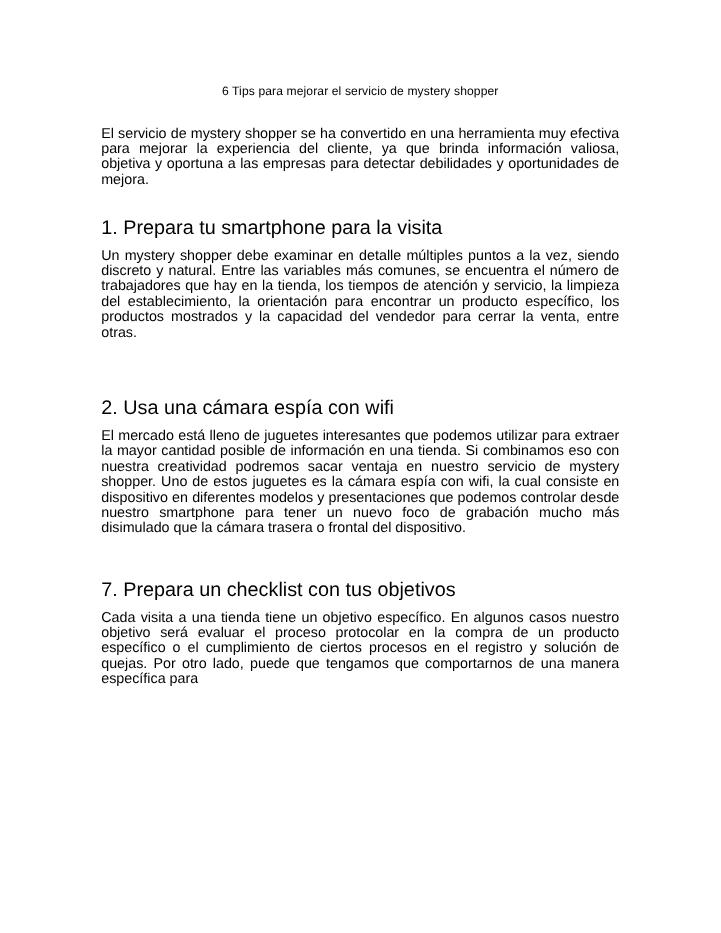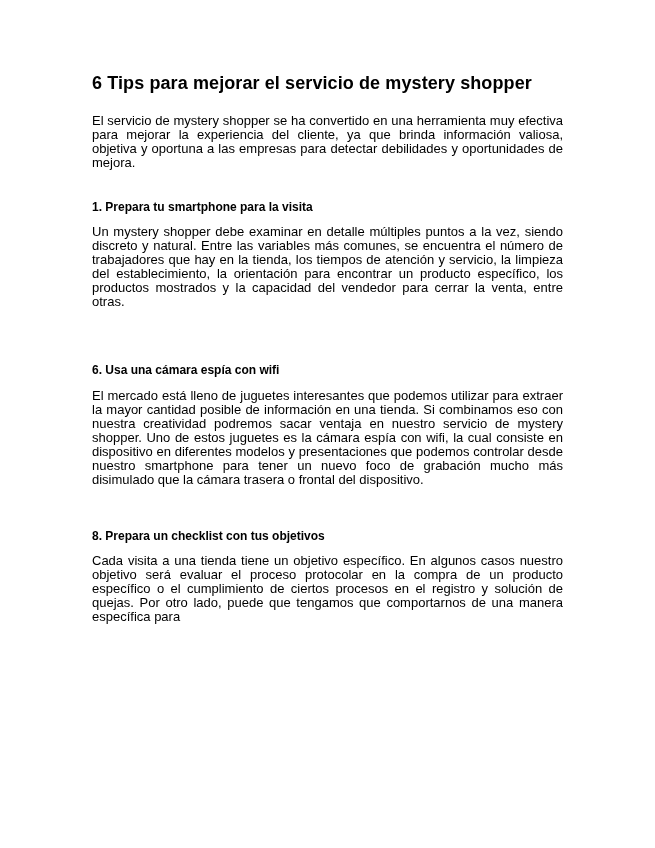--- a/index.html
+++ b/index.html
@@ -13,35 +13,36 @@
     height: 848px;
     box-sizing: border-box;
     padding: 72px 92px 0 92px;
     background: #ffffff;
     color: #000000;
     font-family: "Liberation Sans", sans-serif;
     overflow: hidden;
   }
   .doc-title {
     margin: 0 0 20px 0;
-    font-size: 18px;
-    font-weight: 700;
+    font-size: 11px;
+    font-weight: 400;
     line-height: 22px;
+    text-align: center;
     letter-spacing: 0.1px;
   }
   .paragraph {
     margin: 0;
     font-size: 13px;
     line-height: 14px;
     text-align: justify;
   }
   .section-heading {
     margin: 0 0 7px 0;
-    font-size: 12px;
-    font-weight: 700;
+    font-size: 18px;
+    font-weight: 400;
     line-height: 22.4px;
     text-align: left;
   }
   section.section:nth-of-type(1) .section-heading { margin-top: 26px; }
   section.section:nth-of-type(2) .section-heading { margin-top: 50px; }
   section.section:nth-of-type(3) .section-heading { margin-top: 38px; }
 </style>
 </head>
 <body>
 
@@ -50,22 +51,22 @@
   <h1 class="doc-title">6 Tips para mejorar el servicio de mystery shopper</h1>
 
   <p class="paragraph">El servicio de mystery shopper se ha convertido en una herramienta muy efectiva para mejorar la experiencia del cliente, ya que brinda información valiosa, objetiva y oportuna a las empresas para detectar debilidades y oportunidades de mejora.</p>
 
   <section class="section">
     <h2 class="section-heading">1. Prepara tu smartphone para la visita</h2>
     <p class="paragraph">Un mystery shopper debe examinar en detalle múltiples puntos a la vez, siendo discreto y natural. Entre las variables más comunes, se encuentra el número de trabajadores que hay en la tienda, los tiempos de atención y servicio, la limpieza del establecimiento, la orientación para encontrar un producto específico, los productos mostrados y la capacidad del vendedor para cerrar la venta, entre otras.</p>
   </section>
 
   <section class="section">
-    <h2 class="section-heading">6. Usa una cámara espía con wifi</h2>
+    <h2 class="section-heading">2. Usa una cámara espía con wifi</h2>
     <p class="paragraph">El mercado está lleno de juguetes interesantes que podemos utilizar para extraer la mayor cantidad posible de información en una tienda. Si combinamos eso con nuestra creatividad podremos sacar ventaja en nuestro servicio de mystery shopper. Uno de estos juguetes es la cámara espía con wifi, la cual consiste en dispositivo en diferentes modelos y presentaciones que podemos controlar desde nuestro smartphone para tener un nuevo foco de grabación mucho más disimulado que la cámara trasera o frontal del dispositivo.</p>
   </section>
 
   <section class="section">
-    <h2 class="section-heading">8. Prepara un checklist con tus objetivos</h2>
+    <h2 class="section-heading">7. Prepara un checklist con tus objetivos</h2>
     <p class="paragraph">Cada visita a una tienda tiene un objetivo específico. En algunos casos nuestro objetivo será evaluar el proceso protocolar en la compra de un producto específico o el cumplimiento de ciertos procesos en el registro y solución de quejas. Por otro lado, puede que tengamos que comportarnos de una manera específica para</p>
   </section>
 
 </div>
 
 </body></html>

